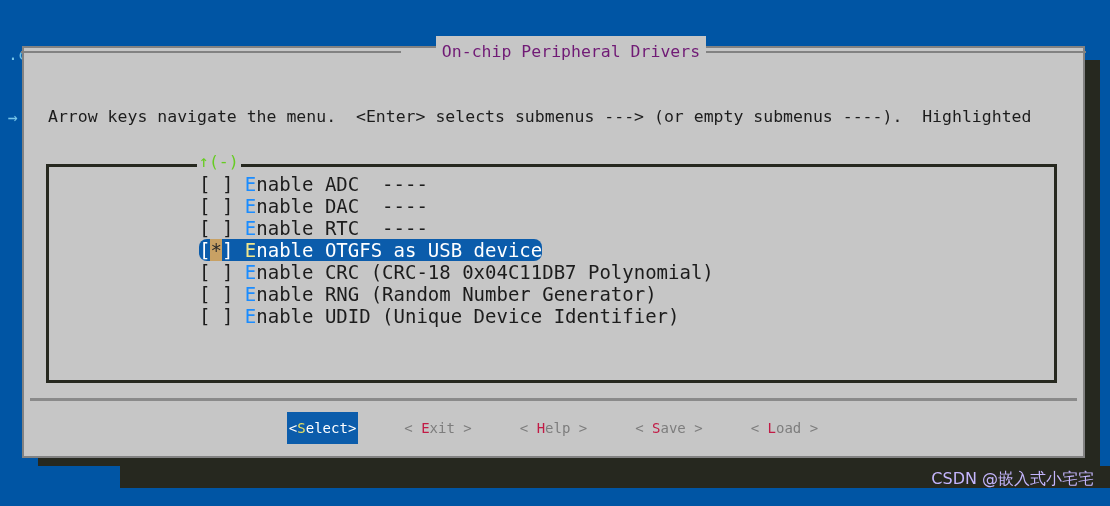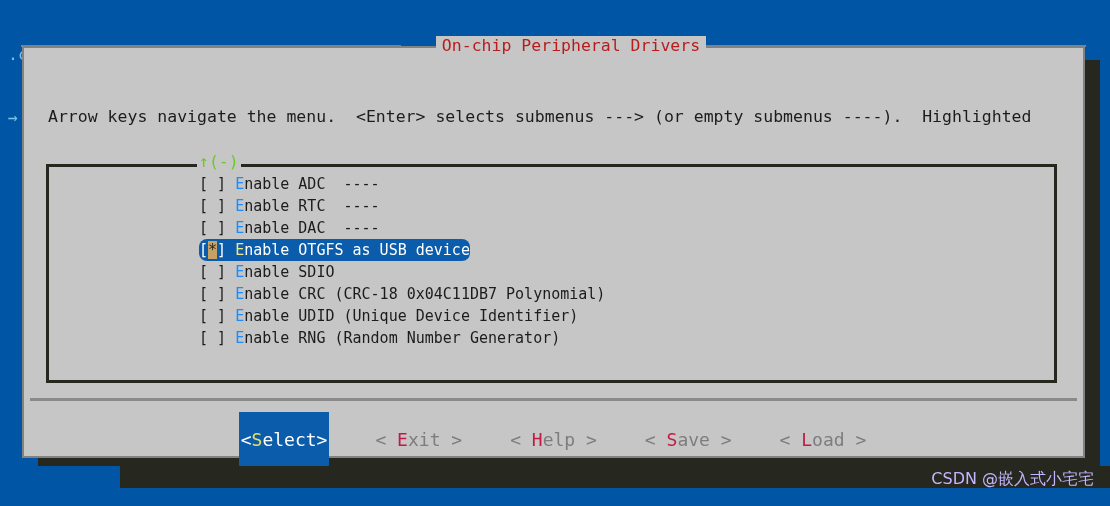--- a/index.html
+++ b/index.html
@@ -64,25 +64,25 @@
     pointer-events: none;
   }
   .dlg-title-rule {
     height: 2px;
     background: #828282;
     flex: 0 0 auto;
   }
   .dlg-title-rule.left  { width: 380px; }
   .dlg-title-rule.right { width: 380px; }
   .dlg-title {
-    color: #b91c1c;
+    color: #701a75;
     background: #c6c6c6;
     font-size: 16.5px;
     line-height: 20px;
-    padding: 0 6px;
+    padding: 6px 6px;
     white-space: pre;
     margin-left: 35px;
   }
 
   
   .help {
     position: absolute;
     left: 24px;
     top: 14px;
     right: 16px;
@@ -115,21 +115,21 @@
     padding: 0 2px;
     white-space: pre;
   }
   .items {
     position: absolute;
     left: 150px;
     top: 6px;
     right: 4px;
   }
   .row {
-    font-size: 15px;
+    font-size: 19px;
     line-height: 22px;
     height: 22px;
     color: #1c1c1c;
     white-space: pre;
     display: inline-block;
   }
   .rowwrap { height: 22px; }
   .hot { color: #1a8cff; }
   .row.sel {
     background: #0b5cab;
@@ -157,25 +157,25 @@
     position: absolute;
     left: 0;
     right: 0;
     top: 364px;
     display: flex;
     justify-content: center;
     align-items: center;
     gap: 44px;
   }
   .btn {
-    font-size: 18px;
+    font-size: 14px;
     line-height: 24px;
     color: #7d7d7d;
     white-space: pre;
-    padding: 16px 2px;
+    padding: 4px 2px;
   }
   .btn .bhot { color: #c21a45; }
   .btn.active {
     background: #0b5cab;
     color: #ffffff;
   }
   .btn.active .bhot { color: #e8e060; }
 
   
   .wm-band {
@@ -221,27 +221,26 @@
       <div>Arrow keys navigate the menu.  &lt;Enter&gt; selects submenus ---&gt; (or empty submenus ----).  Highlighted</div>
       <div>letters are hotkeys.  Pressing &lt;Y&gt; includes, &lt;N&gt; excludes, &lt;M&gt; modularizes features.  Press</div>
       <div>&lt;Esc&gt;&lt;Esc&gt; to exit, &lt;?&gt; for Help, &lt;/&gt; for Search.  Legend: [*] built-in  [ ] excluded  &lt;M&gt; module</div>
       <div>&lt; &gt; module capable</div>
     </div>
 
     <div class="listbox">
       <div class="scroll-ind">↑(-)</div>
       <div class="items" id="items">
           <div class="rowwrap"><span class="row"><span>[</span><span> </span><span>] </span><span class="hot">E</span><span>nable ADC  ----</span></span></div>
+          <div class="rowwrap"><span class="row"><span>[</span><span> </span><span>] </span><span class="hot">E</span><span>nable DAC  ----</span></span></div>
           <div class="rowwrap"><span class="row"><span>[</span><span> </span><span>] </span><span class="hot">E</span><span>nable RTC  ----</span></span></div>
-          <div class="rowwrap"><span class="row"><span>[</span><span> </span><span>] </span><span class="hot">E</span><span>nable DAC  ----</span></span></div>
           <div class="rowwrap"><span class="row sel"><span>[</span><span class="cursor-cell">*</span><span>] </span><span class="hot">E</span><span>nable OTGFS as USB device</span></span></div>
-          <div class="rowwrap"><span class="row"><span>[</span><span> </span><span>] </span><span class="hot">E</span><span>nable SDIO</span></span></div>
           <div class="rowwrap"><span class="row"><span>[</span><span> </span><span>] </span><span class="hot">E</span><span>nable CRC (CRC-18 0x04C11DB7 Polynomial)</span></span></div>
+          <div class="rowwrap"><span class="row"><span>[</span><span> </span><span>] </span><span class="hot">E</span><span>nable RNG (Random Number Generator)</span></span></div>
           <div class="rowwrap"><span class="row"><span>[</span><span> </span><span>] </span><span class="hot">E</span><span>nable UDID (Unique Device Identifier)</span></span></div>
-          <div class="rowwrap"><span class="row"><span>[</span><span> </span><span>] </span><span class="hot">E</span><span>nable RNG (Random Number Generator)</span></span></div>
         </div>
     </div>
 
     <div class="sep"></div>
 
     <div class="buttons" id="buttons">
         <div class="btn active"><span>&lt;</span><span class="bhot">S</span><span>elect&gt;</span></div>
         <div class="btn"><span>&lt; </span><span class="bhot">E</span><span>xit &gt;</span></div>
         <div class="btn"><span>&lt; </span><span class="bhot">H</span><span>elp &gt;</span></div>
         <div class="btn"><span>&lt; </span><span class="bhot">S</span><span>ave &gt;</span></div>

